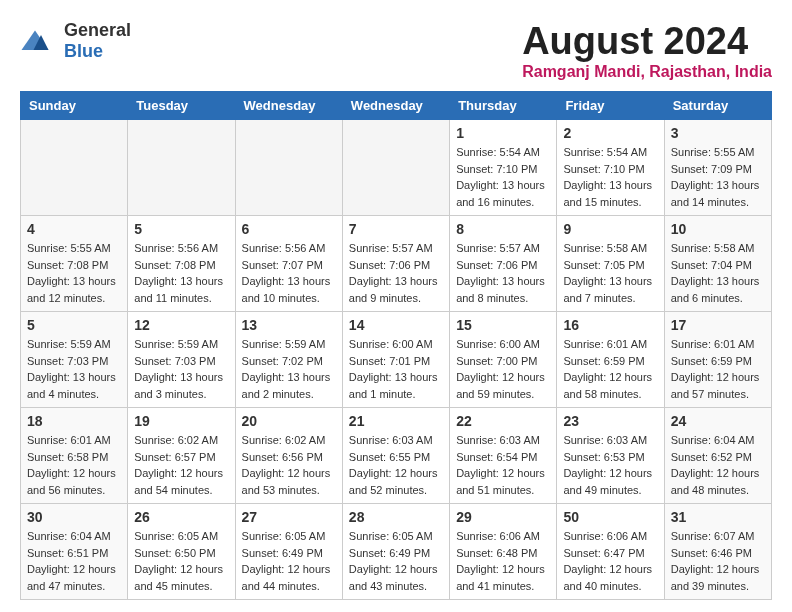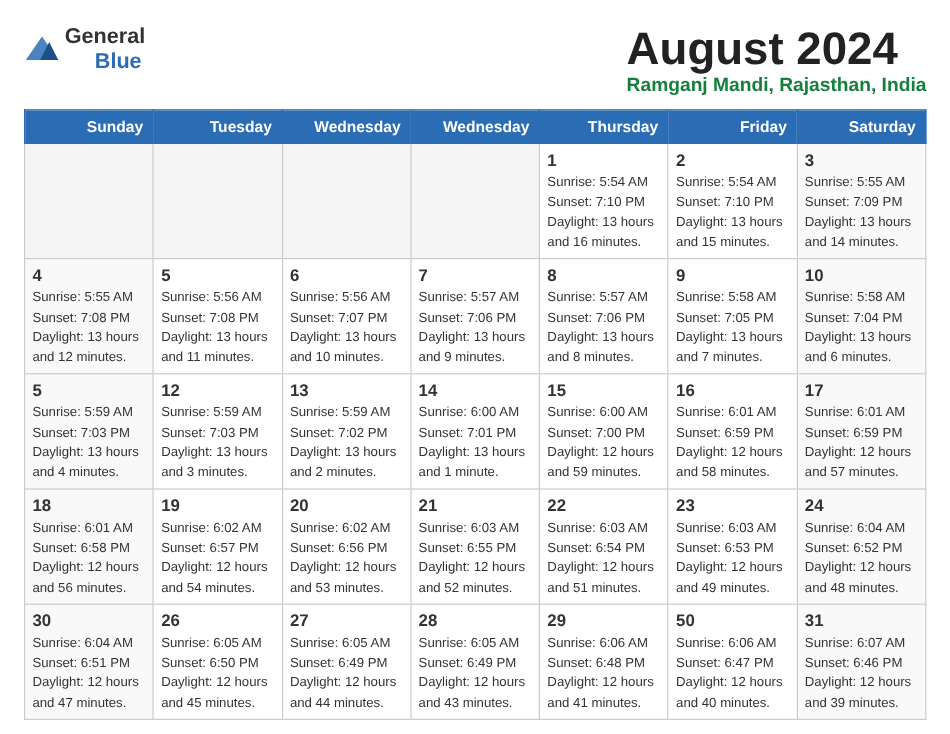--- a/index.html
+++ b/index.html
@@ -12,47 +12,47 @@
     }
     .header {
       display: flex;
       justify-content: space-between;
       align-items: flex-start;
       margin-bottom: 10px;
     }
     .logo {
       display: flex;
       align-items: center;
-      gap: 4px;
+      gap: 14px;
     }
     .logo-icon {
       width: 30px;
       height: 24px;
     }
     .title-section {
     }
     .month-year {
       font-size: 38px;
       font-weight: bold;
       color: #222;
     }
     .location {
       font-size: 16px;
-      color: #15803d;
+      color: #be185d;
       font-weight: bold;
     }
     table {
       width: 100%;
       border-collapse: collapse;
       table-layout: fixed;
     }
     th {
       background-color: #2a6db5;
       color: #fff;
-      text-align: right;
+      text-align: left;
       padding: 6px 8px;
       font-size: 13px;
       border: 1px solid #2a6db5;
     }
     td {
       border: 1px solid #ccc;
       vertical-align: top;
       padding: 5px 6px;
       font-size: 11px;
       height: 90px;
@@ -81,21 +81,21 @@
 <body>
 
 <div class="header">
   <div class="logo">
     <svg class="logo-icon" viewBox="0 0 40 32" xmlns="http://www.w3.org/2000/svg">
       <polygon points="20,2 38,28 2,28" fill="#2a6db5" opacity="0.85"></polygon>
       <polygon points="28,8 38,28 18,28" fill="#1a4f8a"></polygon>
     </svg>
     <div>
       <span style="font-size:18px;font-weight:bold;color:#333;">General</span><br>
-      <span style="font-size:18px;font-weight:bold;color:#2a6db5;margin-left:25px;">Blue</span>
+      <span style="font-size:18px;font-weight:bold;color:#2a6db5;">Blue</span>
     </div>
   </div>
   <div class="title-section">
     <div class="month-year">August 2024</div>
     <div class="location">Ramganj Mandi, Rajasthan, India</div>
   </div>
 </div>
 
 <table>
   <thead>

